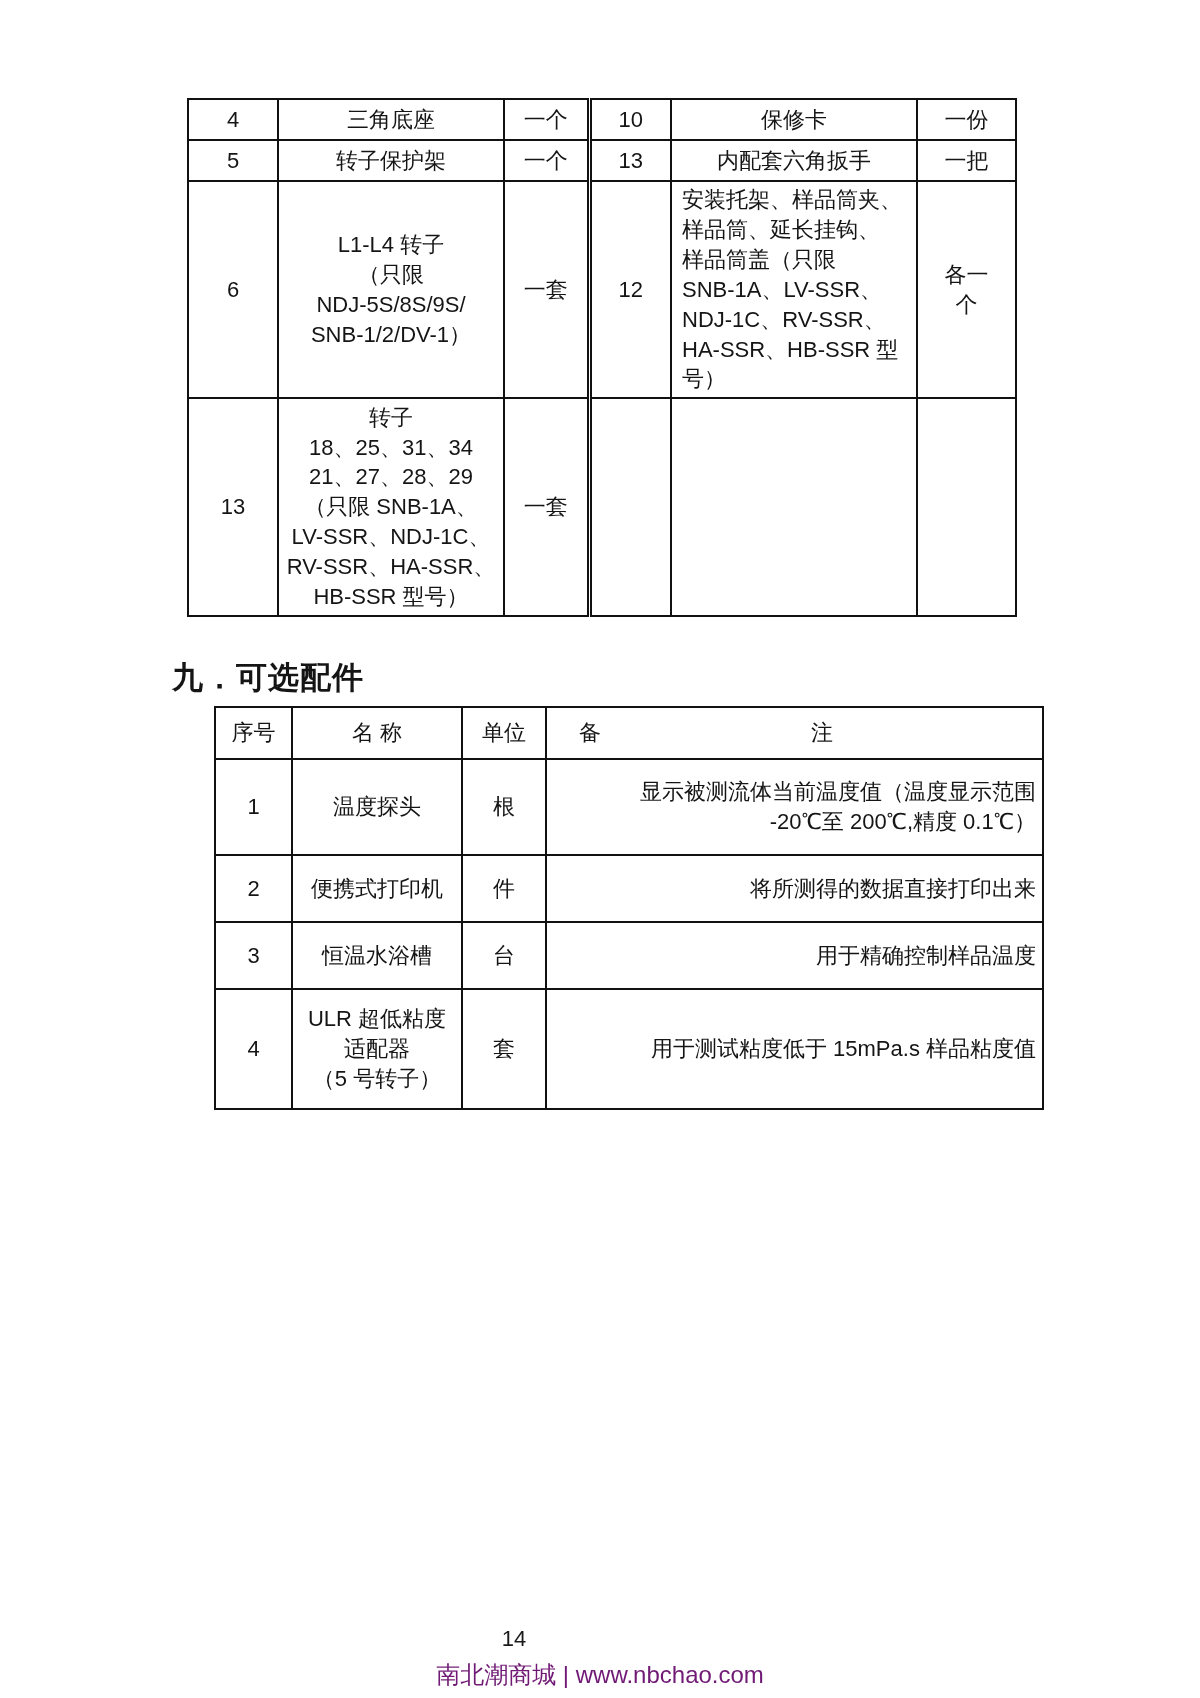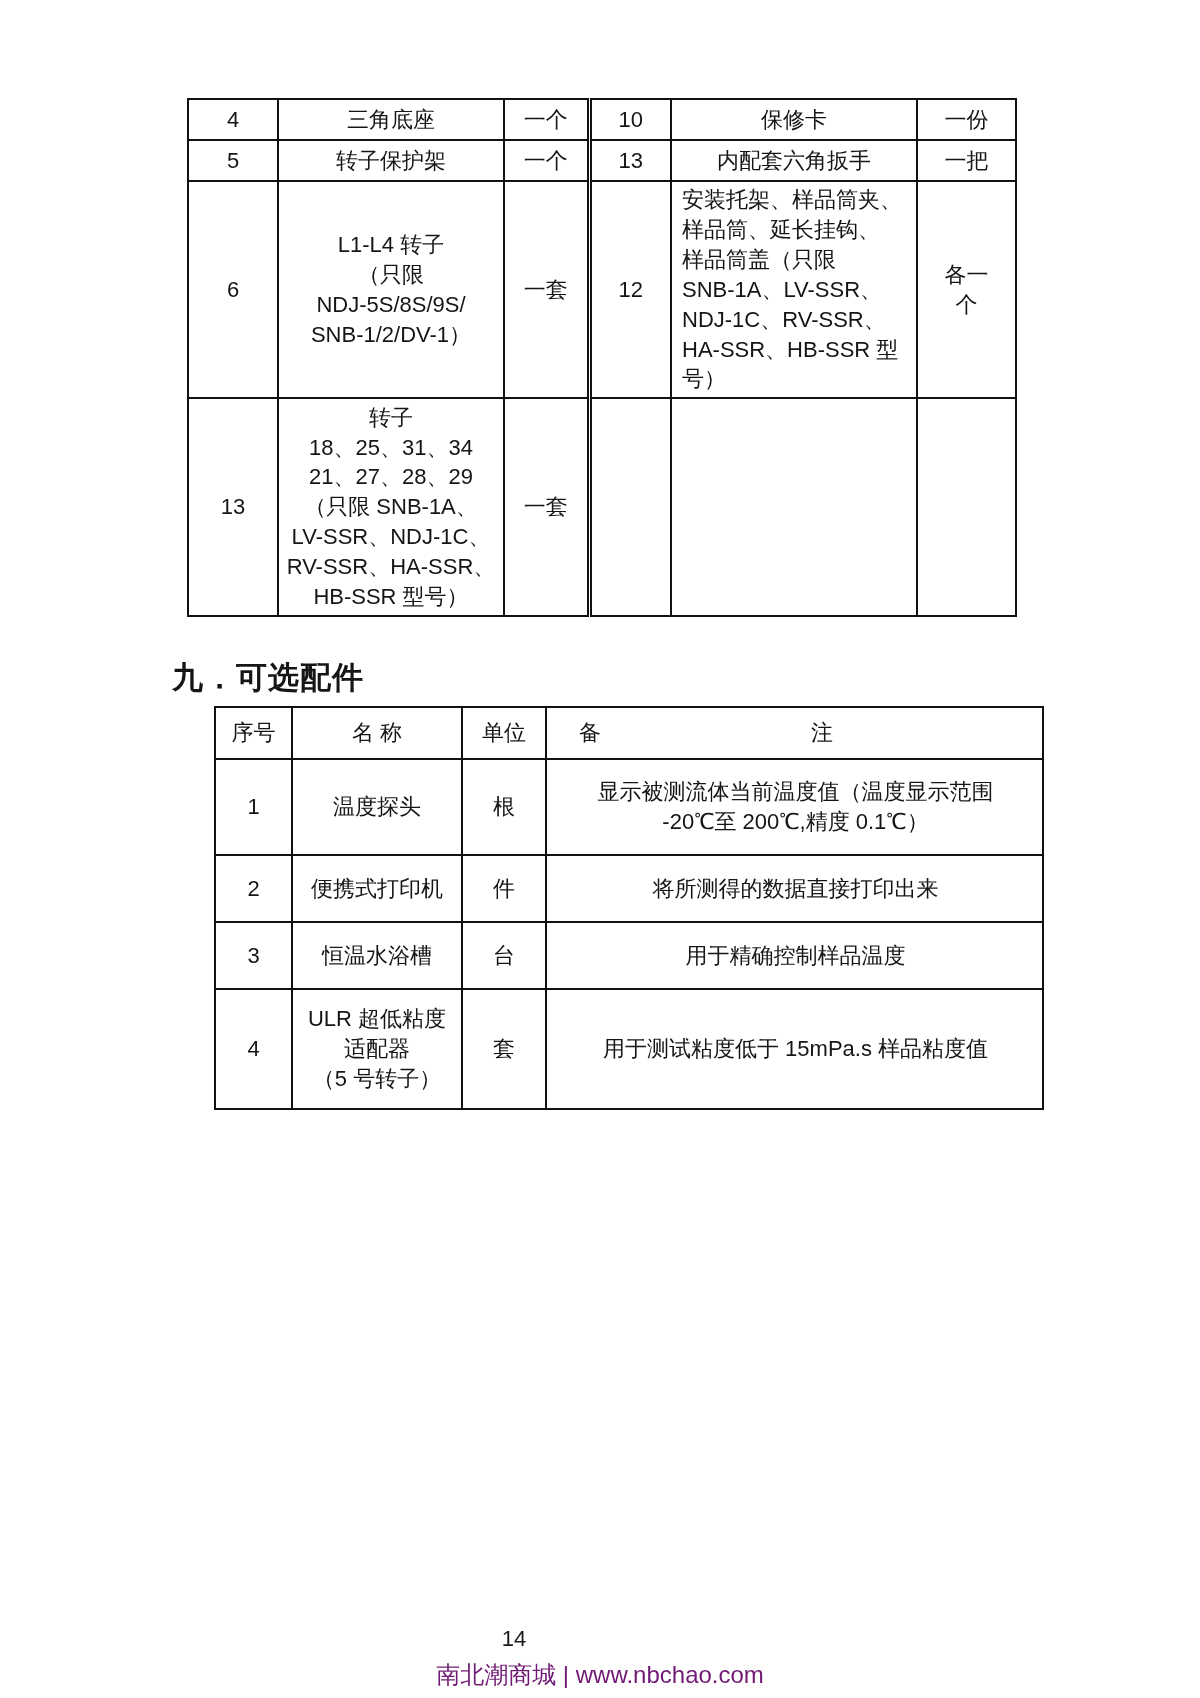--- a/index.html
+++ b/index.html
@@ -68,21 +68,21 @@
   .options-table {
     position: absolute;
     left: 178px; top: 706px; margin-left: 36px;
   }
   .options-table tr.r-head td { height: 44px; }
   .options-table tr.r1 td { height: 88px; }
   .options-table tr.r2 td { height: 59px; }
   .options-table tr.r3 td { height: 59px; }
   .options-table tr.r4 td { height: 112px; }
   .options-table td.remark {
-    text-align: center;
+    text-align: right;
     padding-left: 8px;
   }
   .remark-head {
     text-align: left;
     padding-left: 32px;
   }
   .remark-head .note-char {
     display: inline-block;
     margin-left: 210px;
   }

